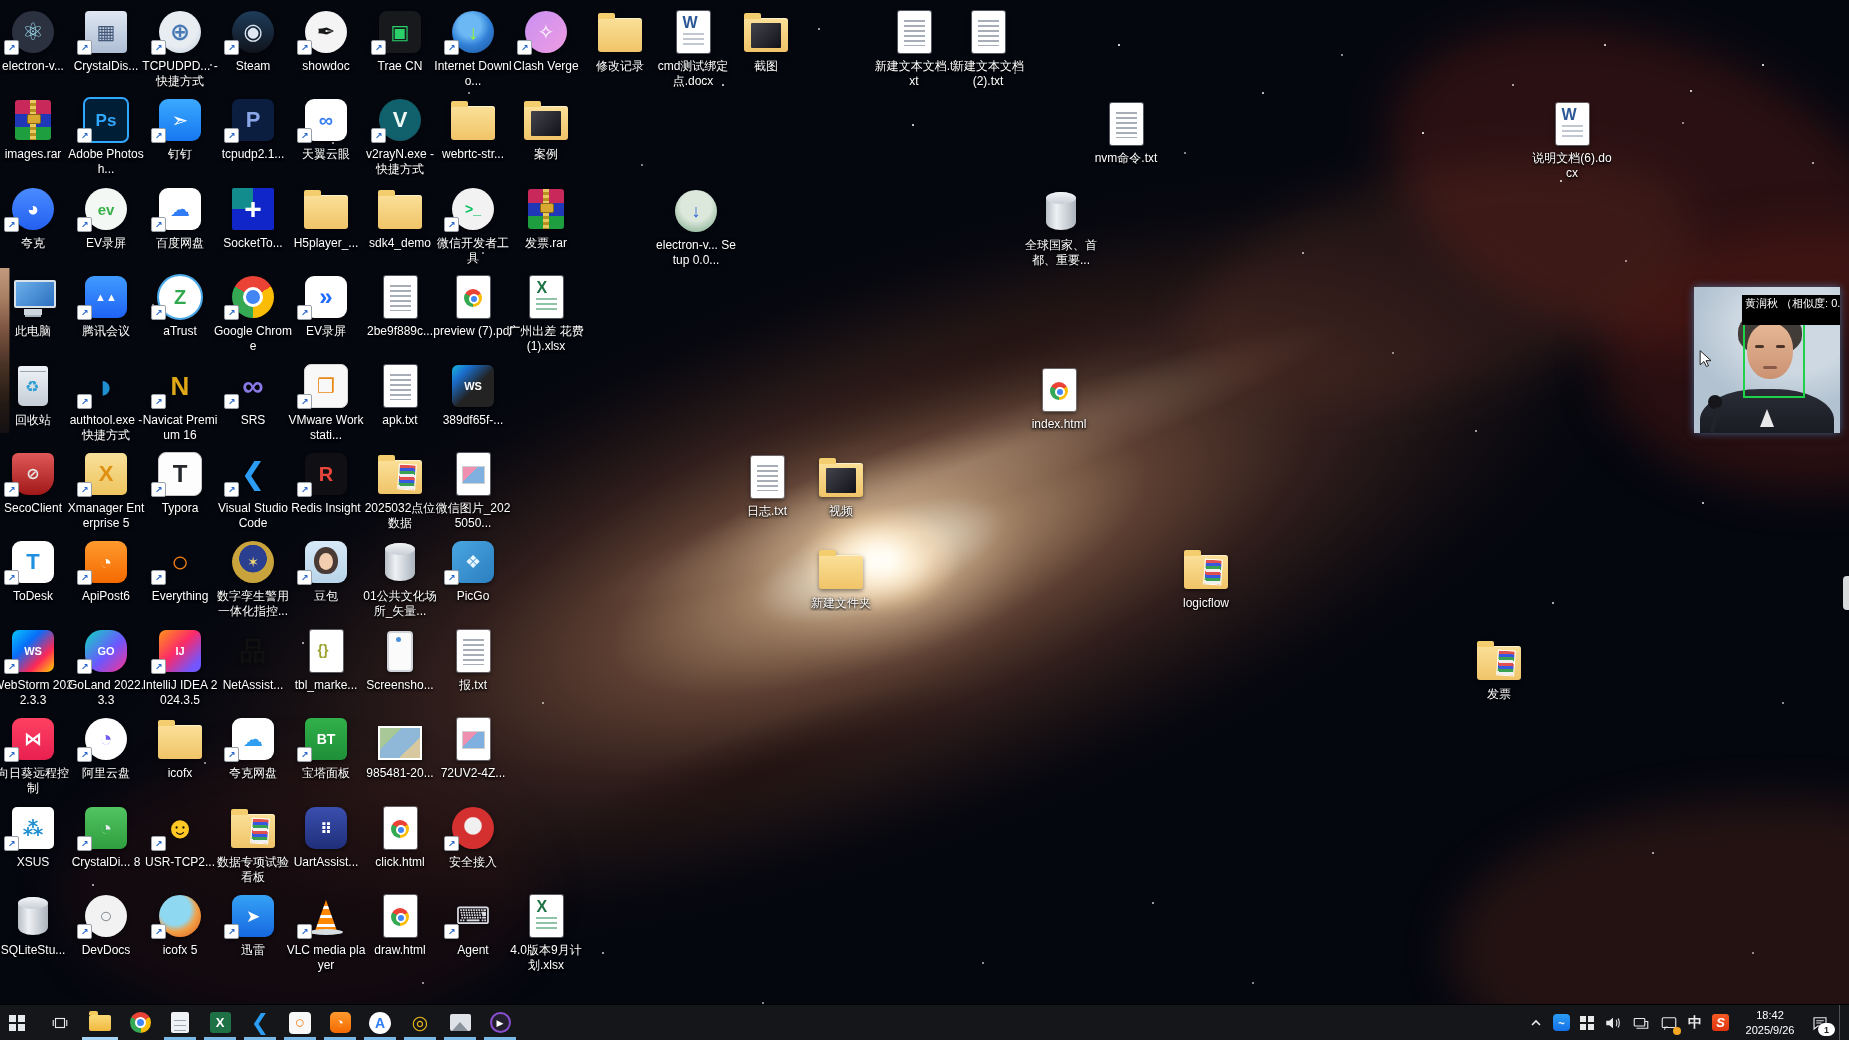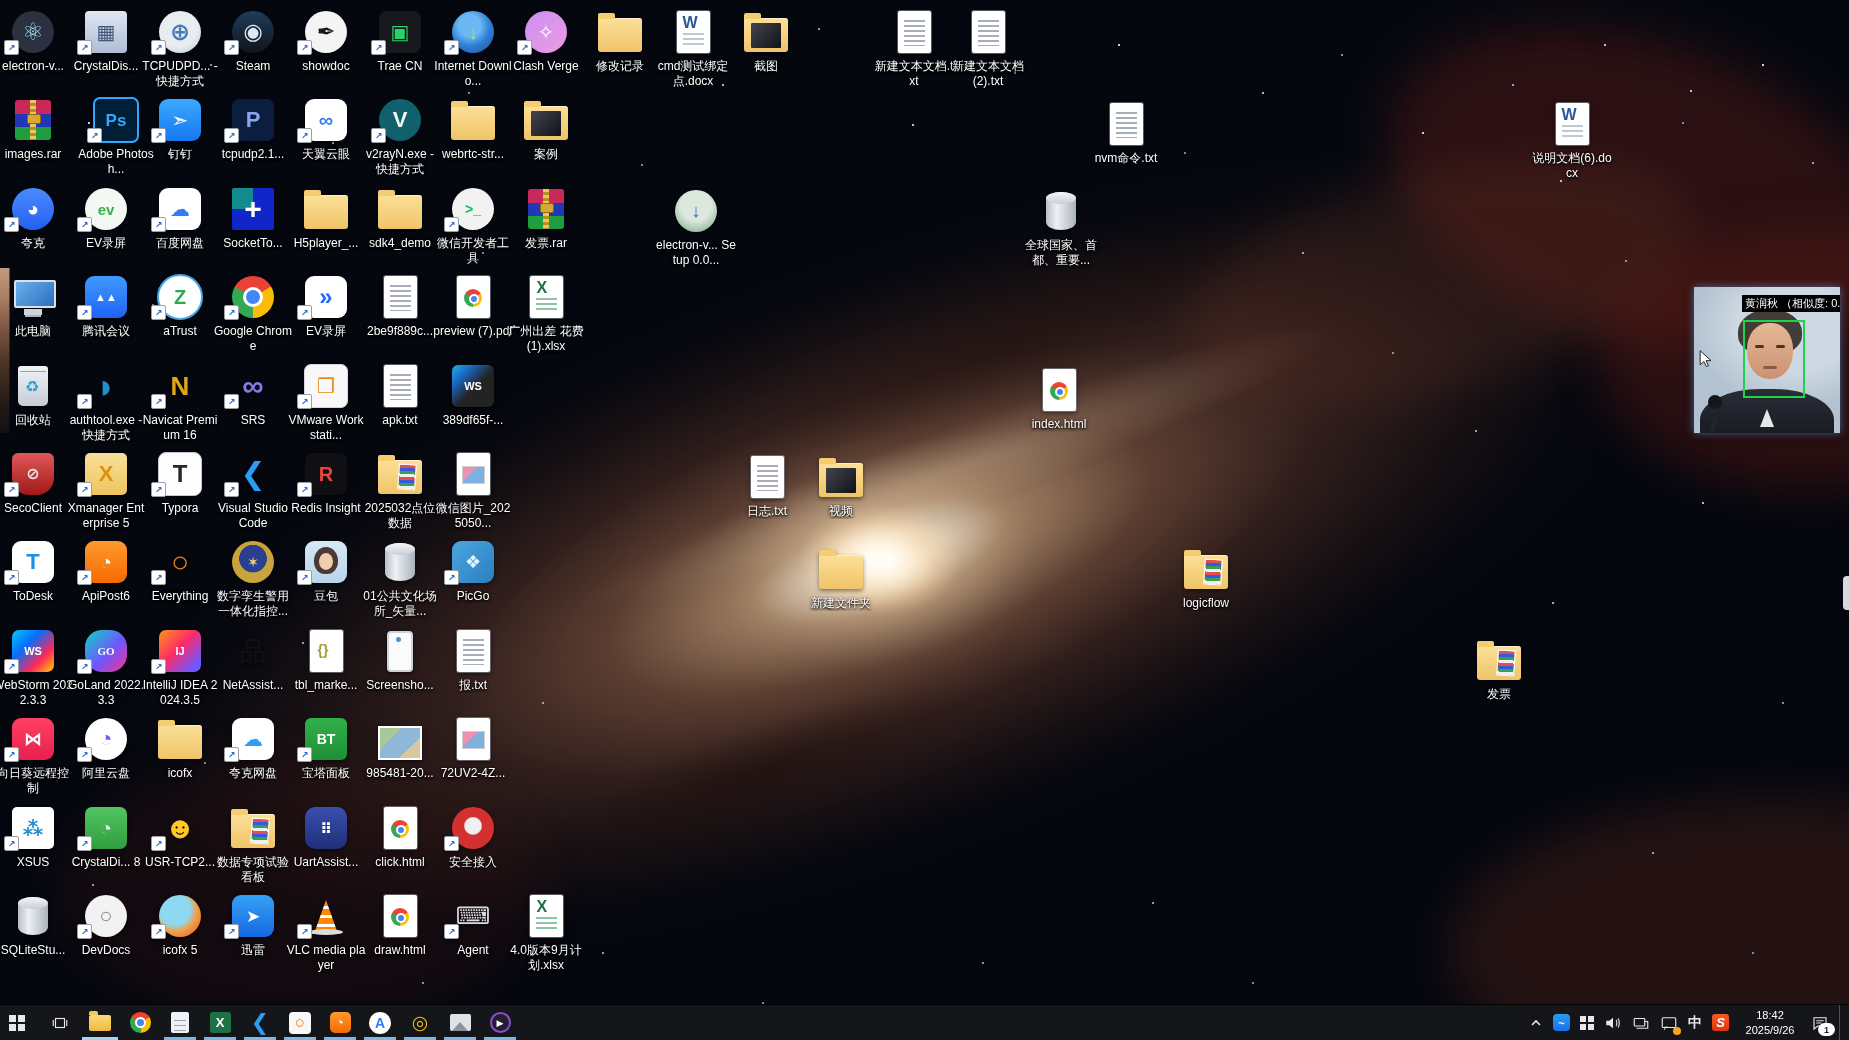--- a/index.html
+++ b/index.html
@@ -129,21 +129,21 @@
   .facewin .face::before{content:"";position:absolute;left:8px;top:22px;width:9px;height:3px;background:#4a3428;
       border-radius:2px;box-shadow:21px 0 #4a3428;}
   .facewin .face::after{content:"";position:absolute;left:16px;top:43px;width:14px;height:3px;background:#8a5a48;border-radius:2px;}
   .facewin .suit{position:absolute;bottom:0;left:6px;width:134px;height:44px;
       background:linear-gradient(180deg,#2a2d36,#1a1c24);border-radius:45% 45% 0 0 / 70% 70% 0 0;}
   .facewin .shirt{position:absolute;bottom:6px;left:66px;width:14px;height:18px;background:#e8e8e8;
       clip-path:polygon(50% 0,100% 100%,0 100%);}
   .facewin .mic{position:absolute;left:14px;bottom:24px;width:14px;height:14px;border-radius:50%;background:#15151a;}
   .facewin .mic::after{content:"";position:absolute;top:12px;left:5px;width:4px;height:26px;background:#22242c;transform:rotate(14deg);}
   .facebox{position:absolute;left:49px;top:33px;width:58px;height:74px;border:2px solid var(--fbox,#1ed24a);}
-  .facelabel{position:absolute;left:48px;top:8px;right:0;height:17px;background:#000;color:#fff;font-size:11px;
+  .facelabel{position:absolute;left:48px;top:8px;right:0;height:30px;background:#000;color:#fff;font-size:11px;
       line-height:17px;padding:0 3px;white-space:nowrap;overflow:hidden;}
   .cursor{position:absolute;left:2px;top:62px;width:20px;height:20px;}
   
   .taskbar{position:absolute;left:0;top:1004px;width:1849px;height:36px;background:#15161a;display:flex;
       border-top:1px solid #000;box-sizing:border-box;}
   .tb-left{display:flex;}
   .tba{width:40px;height:35px;display:flex;align-items:center;justify-content:center;position:relative;}
   .tba .ind{position:absolute;bottom:0;left:4px;right:4px;height:3px;background:var(--ind,#7ab8e8);}
   .tba .ind.act{left:2px;right:2px;background:#a6d4f5;}
   .tbi{display:flex;align-items:center;justify-content:center;font-weight:bold;}
@@ -301,21 +301,21 @@
         <div class="box pg"></div>
       </div>
       <div class="lbl">新建文本文档 (2).txt</div>
     </div>
     <div class="di" style="left: -7px; top: 96px;">
       <div class="ic k-rar">
         <div class="box"></div>
       </div>
       <div class="lbl">images.rar</div>
     </div>
-    <div class="di" style="left: 76px; top: 96px;">
+    <div class="di" style="left: 66px; top: 96px;">
       <div class="ic k-app">
         <div class="box" style="background: rgb(0, 30, 54); border-radius: 7px; border: 2px solid rgb(49, 168, 255);">
           <span class="gl" style="color: rgb(49, 168, 255); font-size: 17px;">Ps</span>
         </div>
         <span class="sc">↗</span>
       </div>
       <div class="lbl">Adobe Photosh...</div>
     </div>
     <div class="di" style="left: 140px; top: 96px;">
       <div class="ic k-app">
@@ -715,21 +715,21 @@
       <div class="ic k-app">
         <div class="box" style="background: linear-gradient(135deg, rgb(8, 199, 251) 0%, rgb(8, 109, 250) 35%, rgb(254, 40, 87) 70%, rgb(255, 213, 0) 100%); border-radius: 7px;">
           <span class="gl" style="color: rgb(255, 255, 255); font-size: 11px;">WS</span>
         </div>
         <span class="sc">↗</span>
       </div>
       <div class="lbl">WebStorm 2022.3.3</div>
     </div>
     <div class="di" style="left: 66px; top: 627px;">
       <div class="ic k-app">
-        <div class="box" style="background: linear-gradient(135deg, rgb(15, 215, 192) 0%, rgb(107, 87, 255) 55%, rgb(255, 49, 140) 100%); border-radius: 17px; font-family: Liberation Serif, serif;">
+        <div class="box" style="background: linear-gradient(135deg, rgb(15, 215, 192) 0%, rgb(107, 87, 255) 55%, rgb(255, 49, 140) 100%); border-radius: 17px;">
           <span class="gl" style="color: rgb(255, 255, 255); font-size: 11px;">GO</span>
         </div>
         <span class="sc">↗</span>
       </div>
       <div class="lbl">GoLand 2022.3.3</div>
     </div>
     <div class="di" style="left: 140px; top: 627px;">
       <div class="ic k-app">
         <div class="box" style="background: linear-gradient(135deg, rgb(255, 148, 25) 0%, rgb(252, 42, 105) 45%, rgb(114, 86, 255) 85%); border-radius: 7px;">
           <span class="gl" style="color: rgb(255, 255, 255); font-size: 11px;">IJ</span>

